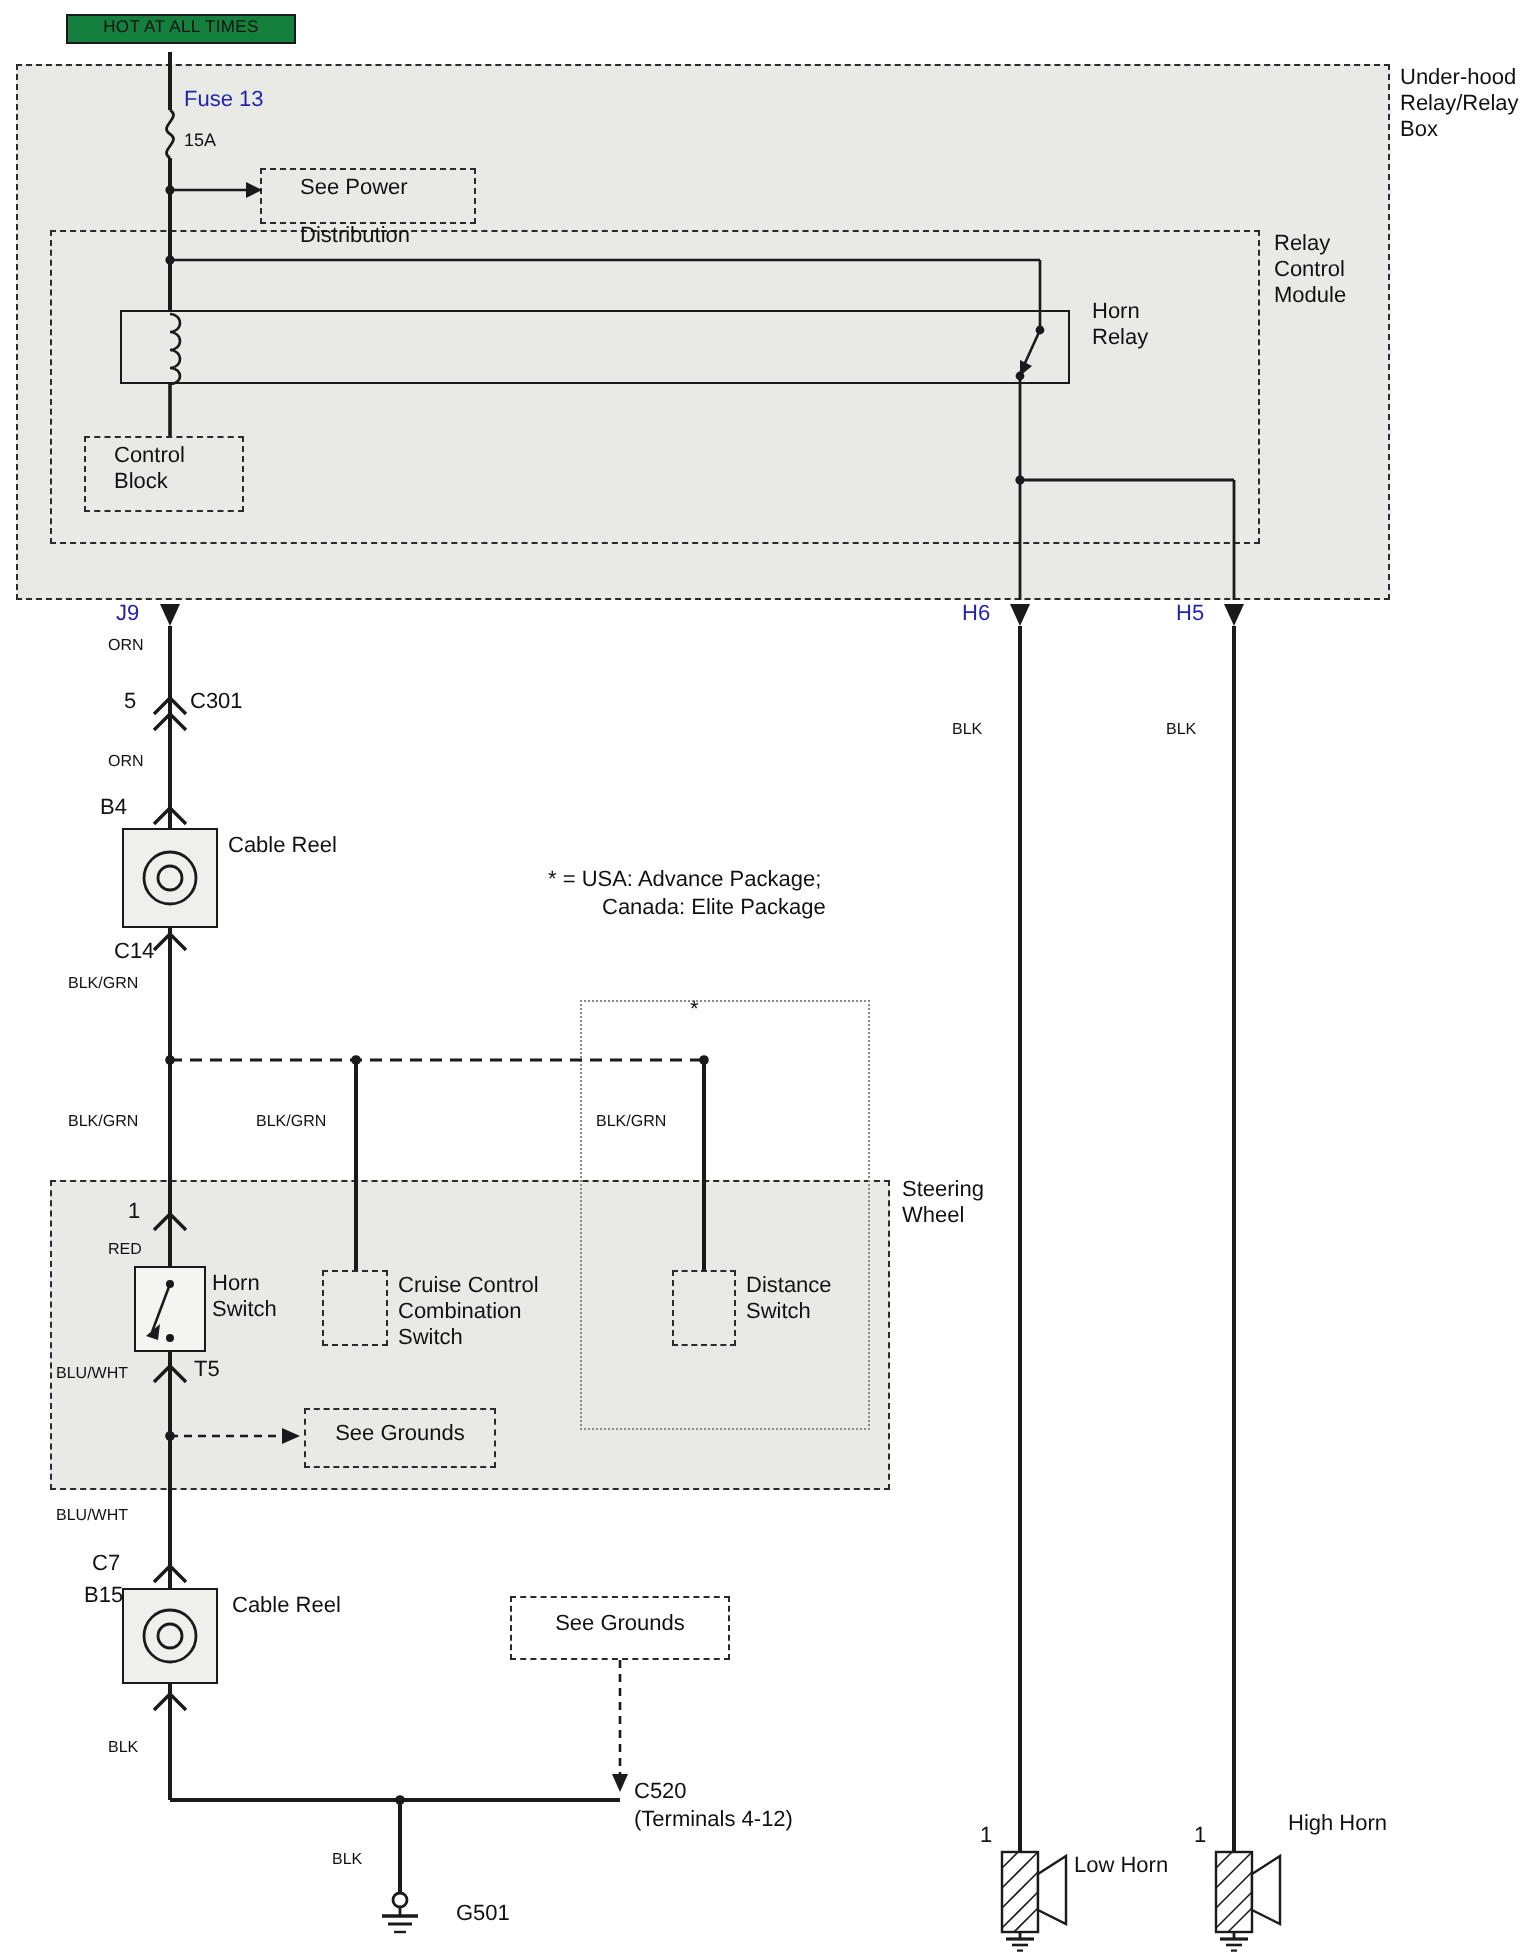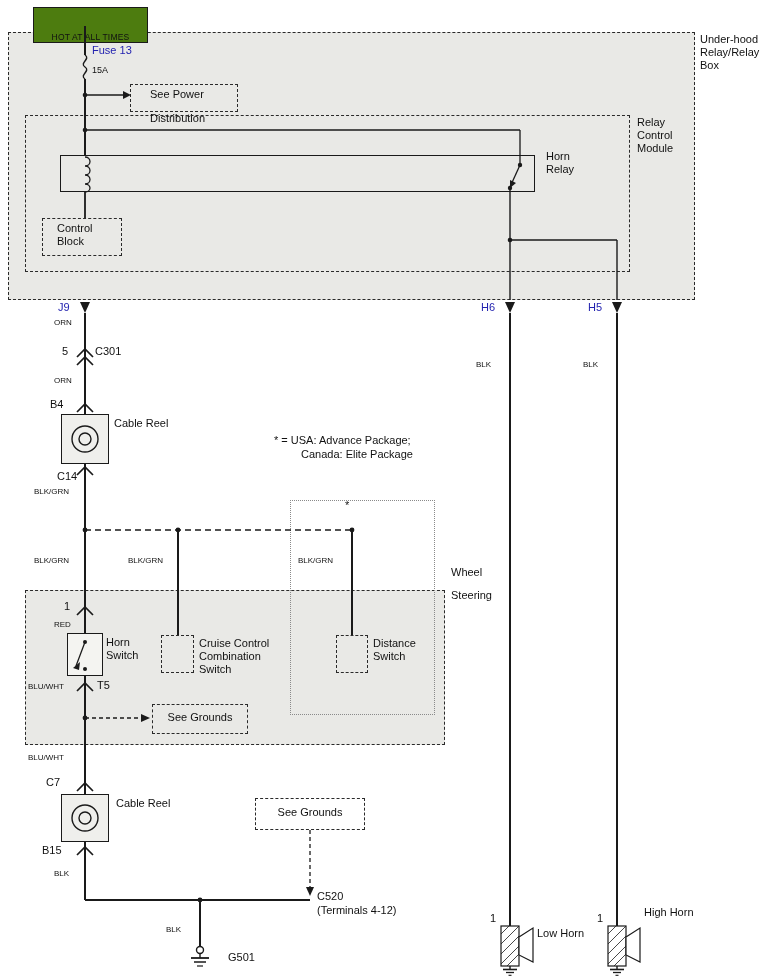--- a/index.html
+++ b/index.html
@@ -20,22 +20,22 @@
 <body>
 
 <div class="stage">
 
   <div class="dashed gray" style="left:8px;top:32px;width:687px;height:268px"></div>
   <div class="dashed" style="left:25px;top:115px;width:605px;height:157px"></div>
   <div class="solid" style="left:60px;top:155px;width:475px;height:37px"></div>
   <div class="dashed" style="left:42px;top:218px;width:80px;height:38px"></div>
   <div class="dashed" style="left:130px;top:84px;width:108px;height:28px"></div>
 
-  <div class="solid" style="left:33px;top:7px;width:115px;height:36px;border-width:1.5px;background:#4d7c0f;
-              display:flex;align-items:flex-end;justify-content:center">
+  <div class="solid" style="left:33px;top:7px;width:115px;height:15px;border-width:1.5px;background:#15803d;
+              display:flex;align-items:flex-start;justify-content:center">
     <span style="font-size:8.5px;letter-spacing:.2px">HOT AT ALL TIMES</span>
   </div>
 
   <div class="solid" style="left:61px;top:414px;width:48px;height:50px;background:#efefec"></div>
 
   <div class="dashed gray" style="left:25px;top:590px;width:420px;height:155px"></div>
   <div class="dotted" style="left:290px;top:500px;width:145px;height:215px"></div>
 
   <div class="solid" style="left:67px;top:633px;width:36px;height:43px;background:#f4f4f1"></div>
   <div class="dashed" style="left:161px;top:635px;width:33px;height:38px"></div>
@@ -191,38 +191,38 @@
   <div class="wl ra" style="left:34px;top:487px;width:42px">BLK/GRN</div>
   <div class="wl ra" style="left:34px;top:556px;width:42px">BLK/GRN</div>
   <div class="wl ra" style="left:128px;top:556px;width:42px">BLK/GRN</div>
   <div class="wl ra" style="left:298px;top:556px;width:42px">BLK/GRN</div>
 
   <div class="lbl" style="left:274px;top:434px">* =  USA: Advance Package;</div>
   <div class="lbl" style="left:301px;top:448px">Canada: Elite Package</div>
   <div class="lbl" style="left:345px;top:499px">*</div>
 
   <div class="lbl" style="left:451px;top:589px">Steering</div>
-  <div class="lbl" style="left:451px;top:566px">Wheel</div>
+  <div class="lbl" style="left:451px;top:602px">Wheel</div>
   <div class="lbl ra" style="left:64px;top:600px;width:14px">1</div>
   <div class="wl ra" style="left:54px;top:620px;width:22px">RED</div>
   <div class="lbl" style="left:106px;top:636px">Horn</div>
   <div class="lbl" style="left:106px;top:649px">Switch</div>
   <div class="lbl" style="left:199px;top:637px">Cruise Control</div>
   <div class="lbl" style="left:199px;top:650px">Combination</div>
   <div class="lbl" style="left:199px;top:663px">Switch</div>
   <div class="lbl" style="left:373px;top:637px">Distance</div>
   <div class="lbl" style="left:373px;top:650px">Switch</div>
   <div class="wl ra" style="left:28px;top:682px;width:48px">BLU/WHT</div>
   <div class="lbl" style="left:97px;top:679px">T5</div>
   <div class="lbl ctr" style="left:152px;top:711px;width:96px">See Grounds</div>
 
   <div class="wl ra" style="left:28px;top:753px;width:48px">BLU/WHT</div>
   <div class="lbl ra" style="left:46px;top:776px;width:30px">C7</div>
   <div class="lbl" style="left:116px;top:797px">Cable Reel</div>
-  <div class="lbl ra" style="left:42px;top:844px;width:34px">B15</div>
+  <div class="lbl ra" style="left:42px;top:792px;width:34px">B15</div>
   <div class="wl ra" style="left:54px;top:869px;width:22px">BLK</div>
   <div class="lbl ctr" style="left:255px;top:806px;width:110px">See Grounds</div>
   <div class="lbl" style="left:317px;top:890px">C520</div>
   <div class="lbl" style="left:317px;top:904px">(Terminals 4-12)</div>
   <div class="wl ra" style="left:166px;top:925px;width:26px">BLK</div>
   <div class="lbl" style="left:228px;top:951px">G501</div>
 
   <div class="wl ra" style="left:476px;top:360px;width:26px">BLK</div>
   <div class="wl ra" style="left:583px;top:360px;width:26px">BLK</div>
   <div class="lbl ra" style="left:490px;top:912px;width:14px">1</div>

